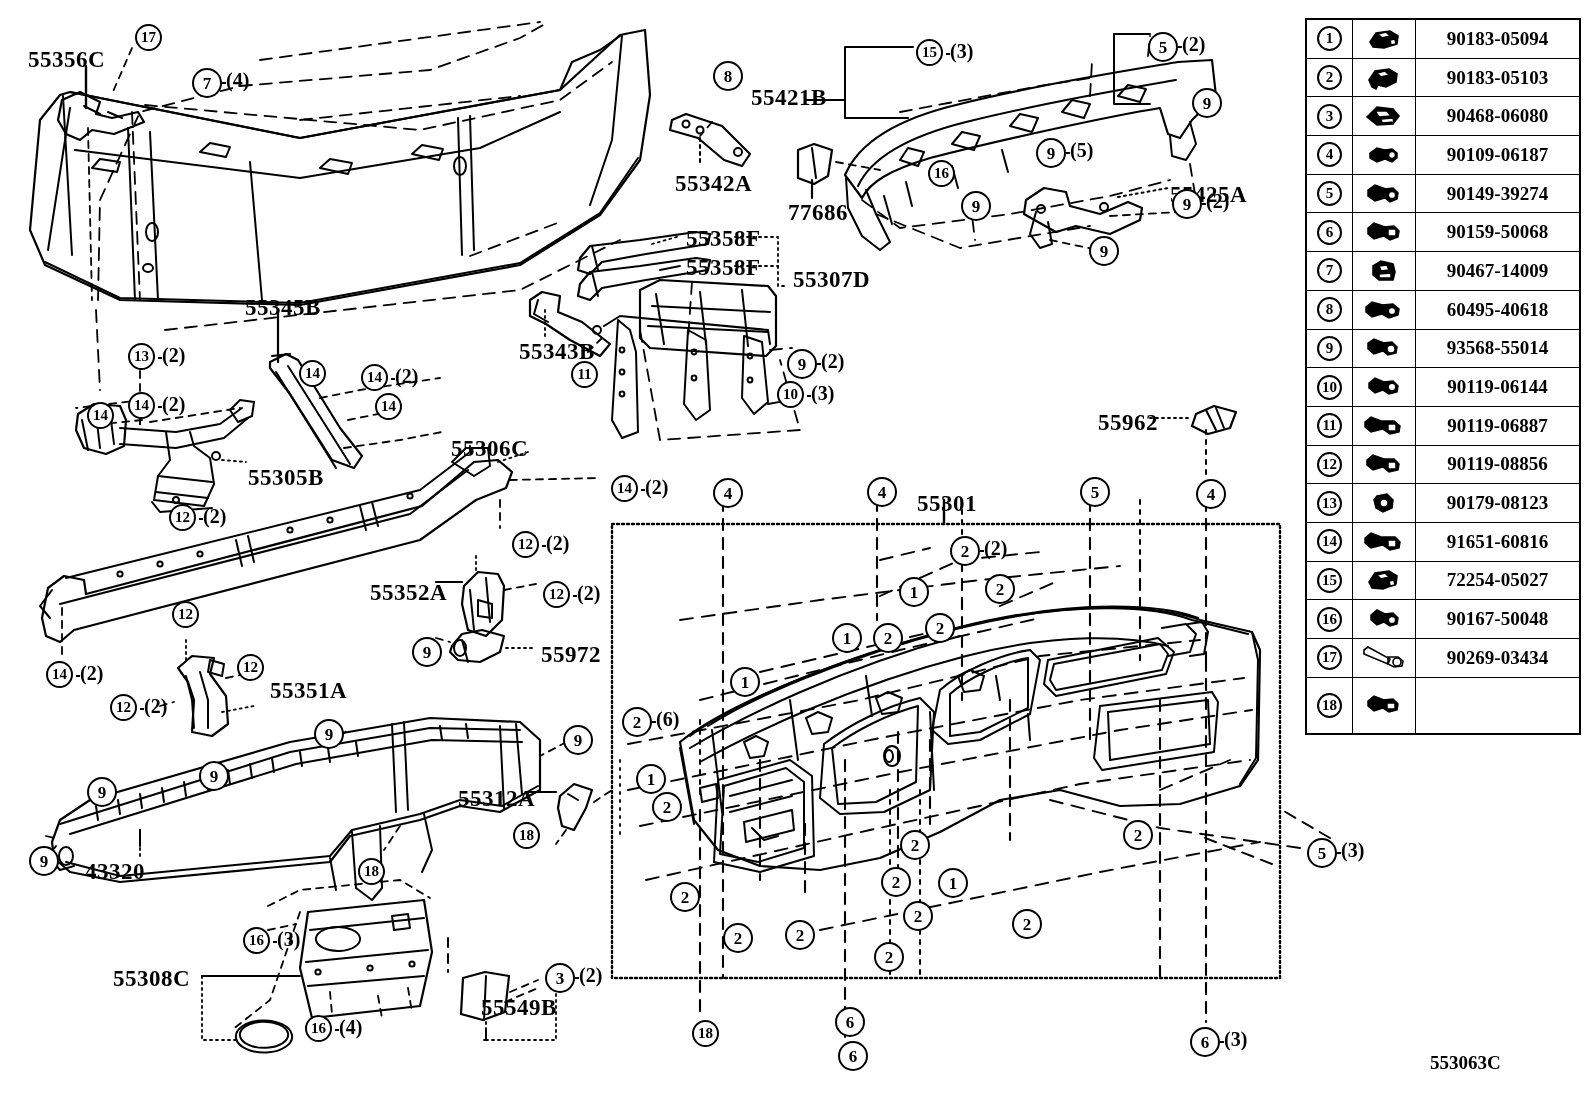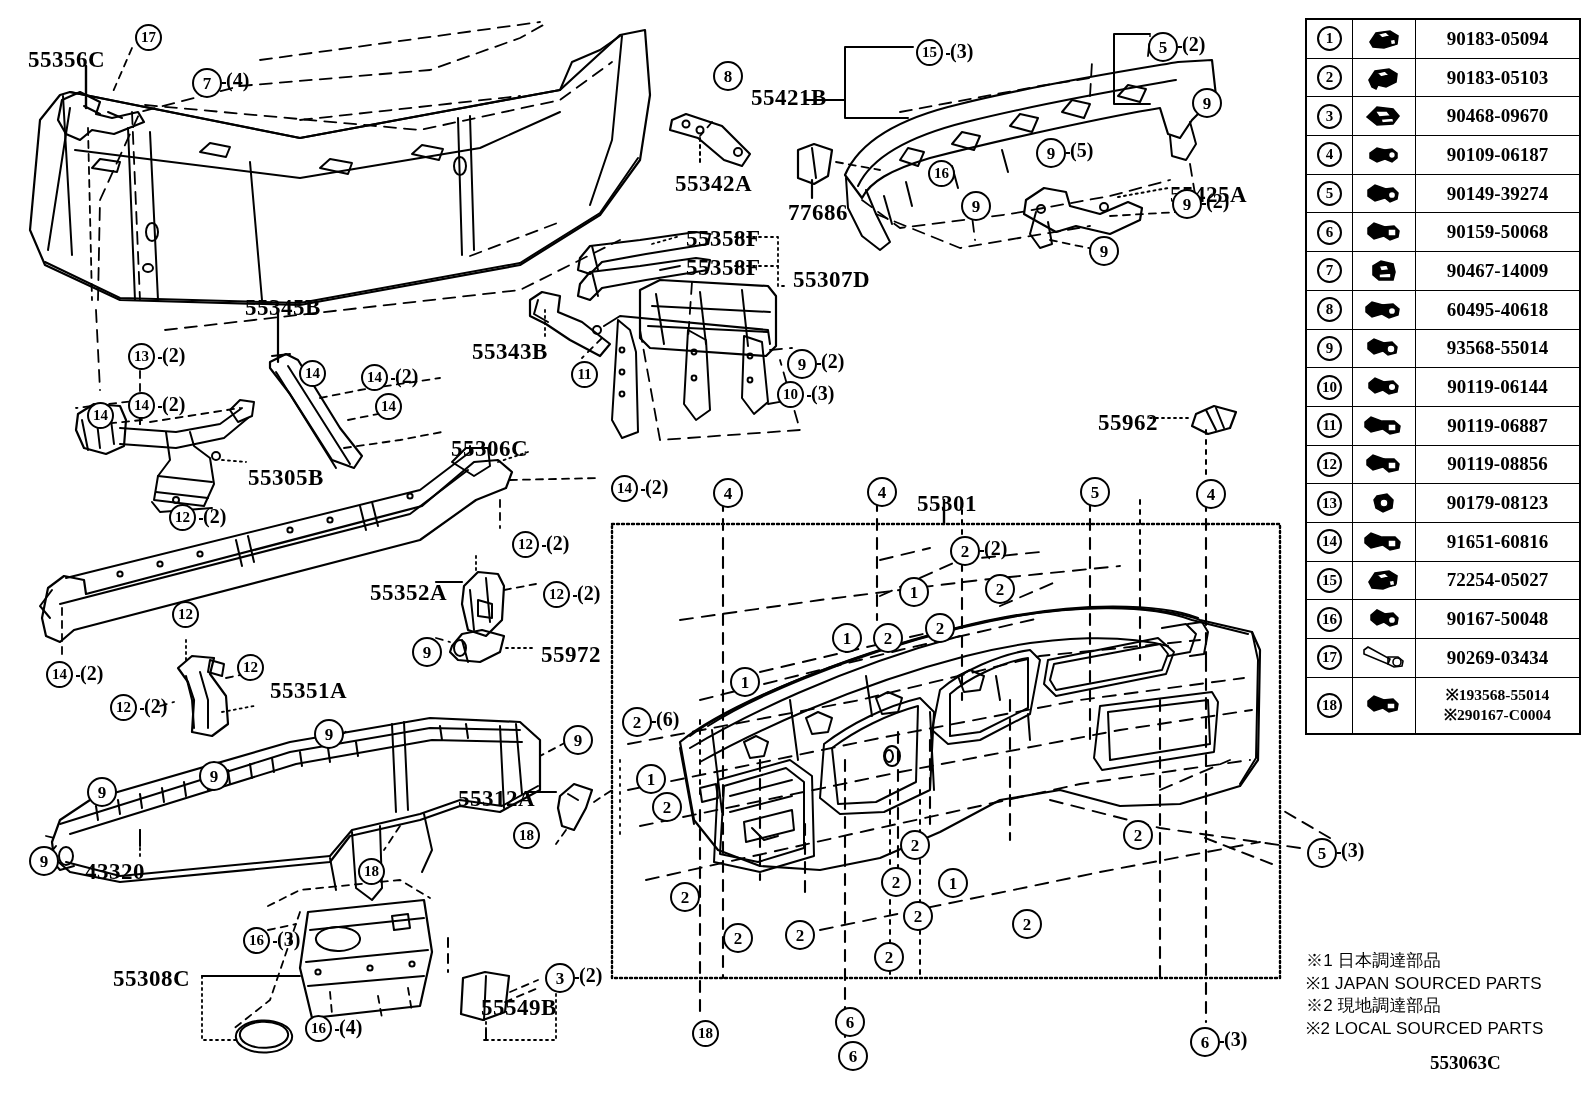--- a/index.html
+++ b/index.html
@@ -511,21 +511,21 @@
 
   <div class="plabel" style="left:28px;top:48px">55356C</div>
   <div class="plabel" style="left:675px;top:172px">55342A</div>
   <div class="plabel" style="left:751px;top:86px">55421B</div>
   <div class="plabel" style="left:788px;top:201px">77686</div>
   <div class="plabel" style="left:1170px;top:183px">55425A</div>
   <div class="plabel" style="left:686px;top:227px">55358F</div>
   <div class="plabel" style="left:686px;top:256px">55358F</div>
   <div class="plabel" style="left:793px;top:268px">55307D</div>
   <div class="plabel" style="left:245px;top:296px">55345B</div>
-  <div class="plabel" style="left:472px;top:340px">55343B</div>
+  <div class="plabel" style="left:519px;top:340px">55343B</div>
   <div class="plabel" style="left:248px;top:466px">55305B</div>
   <div class="plabel" style="left:451px;top:437px">55306C</div>
   <div class="plabel" style="left:1098px;top:411px">55962</div>
   <div class="plabel" style="left:917px;top:492px">55301</div>
   <div class="plabel" style="left:370px;top:581px">55352A</div>
   <div class="plabel" style="left:270px;top:679px">55351A</div>
   <div class="plabel" style="left:541px;top:643px">55972</div>
   <div class="plabel" style="left:458px;top:787px">55312A</div>
   <div class="plabel" style="left:85px;top:860px">43320</div>
   <div class="plabel" style="left:113px;top:967px">55308C</div>
@@ -687,21 +687,21 @@
         </div>
       <div class="tico">
         <svg width="42" height="26" viewBox="0 0 42 26">
             <g stroke="#000" stroke-width="1.6" fill="#000">
               <path d="M4 14 L14 4 L30 6 L36 13 L30 21 L14 22 Z"></path>
               <path d="M12 8 L24 8 L28 13 L16 14 Z" fill="#fff"></path>
               <path d="M18 16 L30 15 L31 19 L19 20 Z" fill="#fff"></path>
             </g>
           </svg>
       </div>
-      <div class="tpn">90468-09670</div>
+      <div class="tpn">90468-06080</div>
     </div>
 
     <div class="trow">
       <div class="tnum">
           <div class="b">4</div>
         </div>
       <div class="tico">
         <svg width="38" height="24" viewBox="0 0 38 24">
             <g stroke="#000" stroke-width="1.5" fill="#000">
               <path d="M5 10 L12 5 L20 7 L20 16 L12 19 L5 15 Z"></path>
@@ -926,29 +926,19 @@
         </div>
       <div class="tico">
         <svg width="40" height="26" viewBox="0 0 40 26">
             <g stroke="#000" stroke-width="1.5" fill="#000">
               <path d="M4 9 L10 4 L20 8 L19 16 L10 19 L4 14 Z"></path>
               <path d="M19 8 L29 7 L34 12 L33 18 L25 20 L19 16 Z"></path>
               <rect x="23" y="11" width="8" height="6" fill="#fff"></rect>
             </g>
           </svg>
       </div>
-      <div class="tpn two">
-        <span>※193568-55014</span>
-        <span>※290167-C0004</span>
-      </div>
     </div>
 
   </div>
 
-  <div id="notes">
-    <div>※1 日本調達部品</div>
-    <div>※1 JAPAN SOURCED PARTS</div>
-    <div>※2 現地調達部品</div>
-    <div>※2 LOCAL SOURCED PARTS</div>
-  </div>
   <div id="diagcode">553063C</div>
 
 </div>
 
 </body></html>

